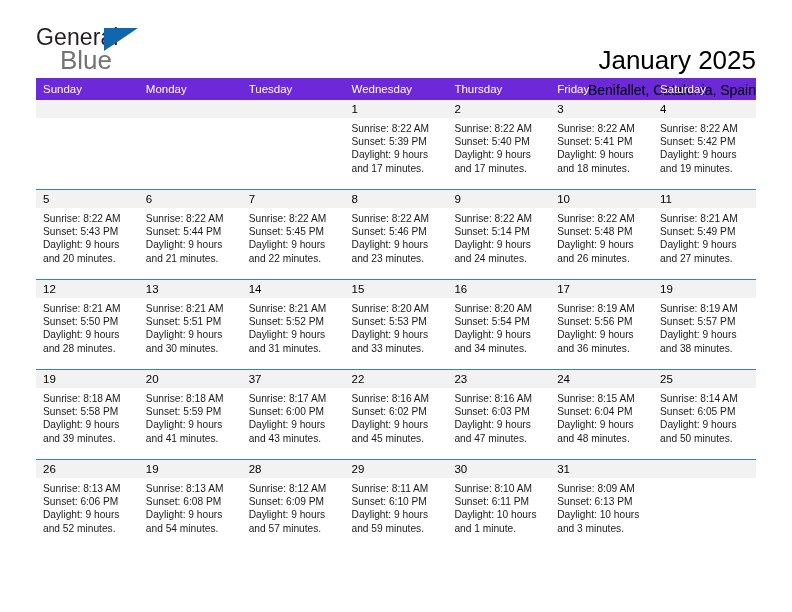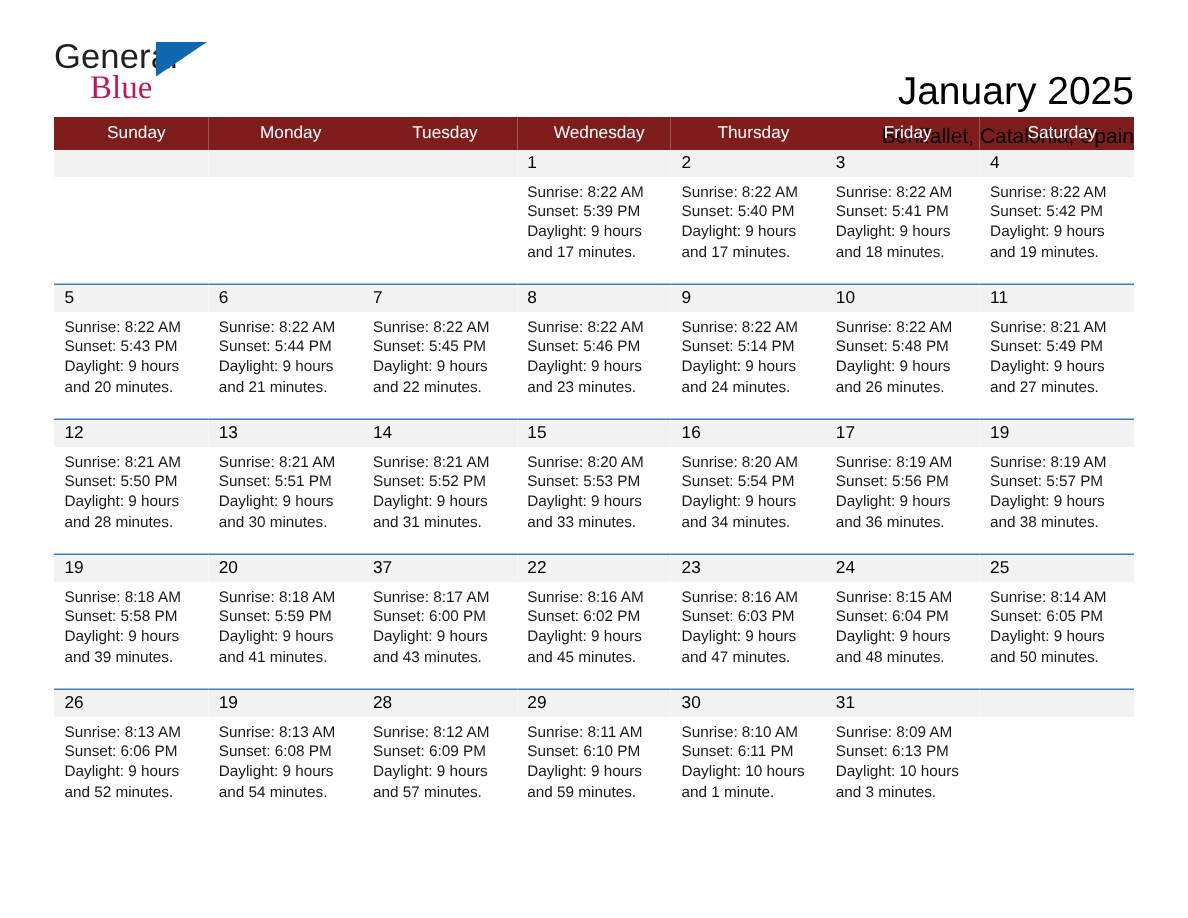--- a/index.html
+++ b/index.html
@@ -36,26 +36,25 @@
     line-height: 1;
     user-select: none;
   }
   .logo-general {
     font-size: 23px;
     color: #231f20;
     letter-spacing: 0.1px;
     display: block;
   }
   .logo-blue {
-    font-size: 22px;
-    color: #be185d;
+    font-size: 26px;
+    color: #737373;
     display: block;
     margin-top: -2px;
     margin-left: 24px;
-    font-family: Liberation Serif, serif;
   }
   .logo-flag {
     position: absolute;
     left: 68px;
     top: 2px;
     width: 0;
     height: 0;
     border-left: 34px solid #1167ad;
     border-bottom: 23px solid transparent;
   }
@@ -78,25 +77,25 @@
   }
 
   
   .cal {
     width: 720px;
     border-collapse: collapse;
     table-layout: fixed;
     margin-top: 10px;
   }
   .cal th {
-    background: #7f1d1d;
+    background: #6d28d9;
     color: #ffffff;
     font-weight: normal;
     font-size: 11.5px;
-    text-align: center;
+    text-align: left;
     padding: 5px 0 5px 7px;
     height: 20px;
     box-sizing: border-box;
   }
   .cal td {
     vertical-align: top;
     padding: 0;
     height: 89px;
     border-top: 1px solid #3a7fc1;
     background: #ffffff;

